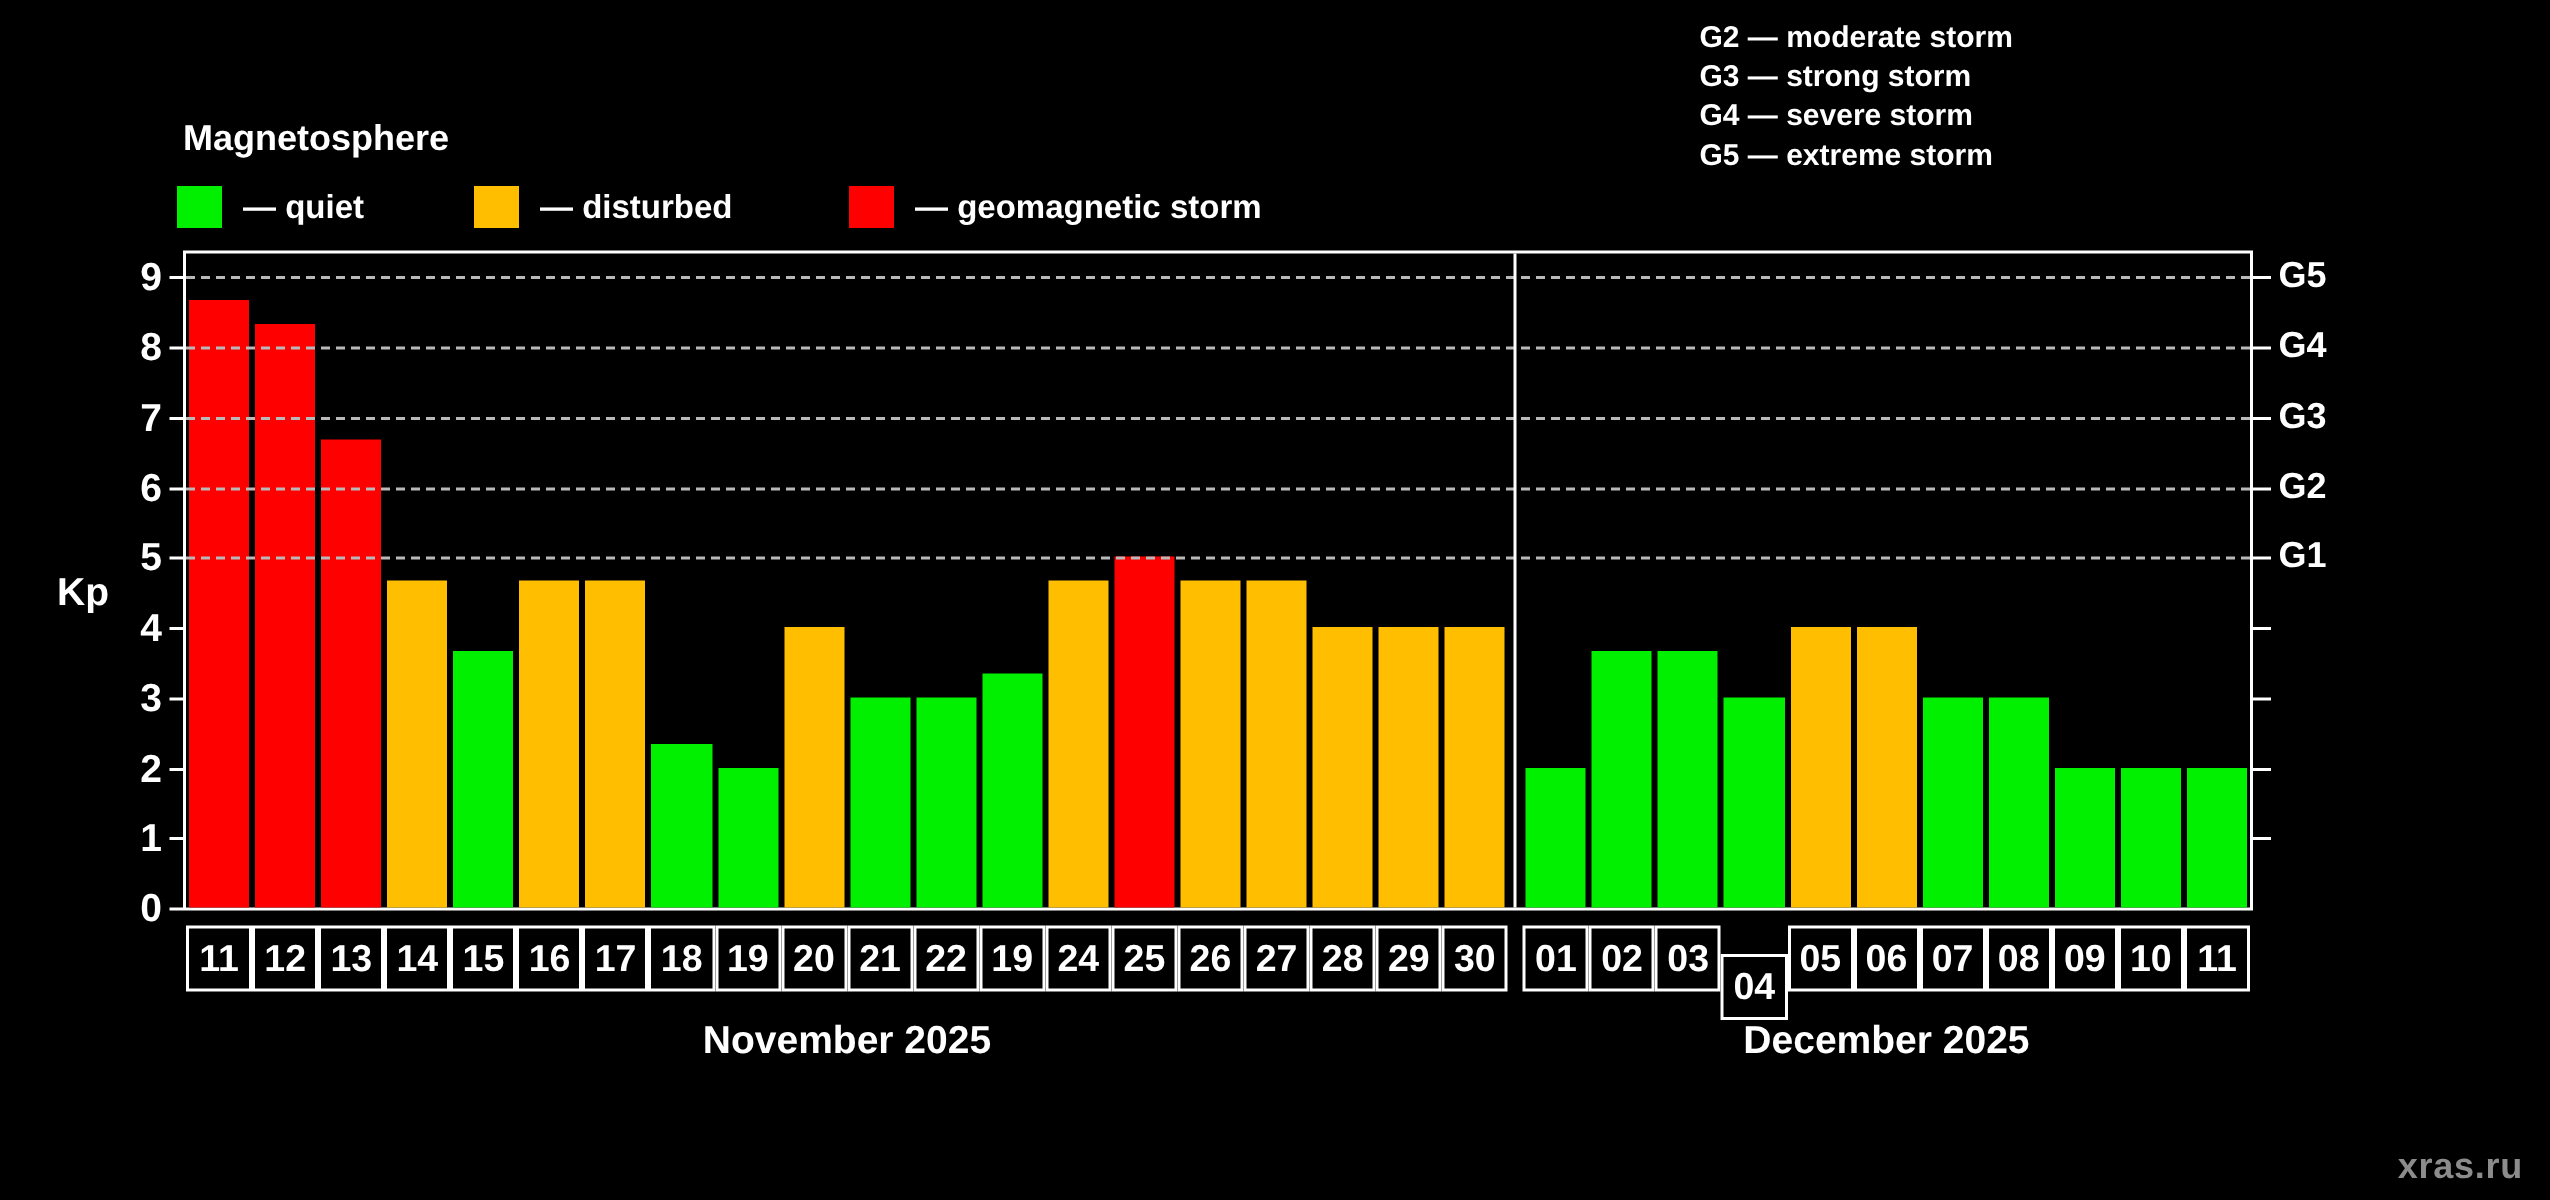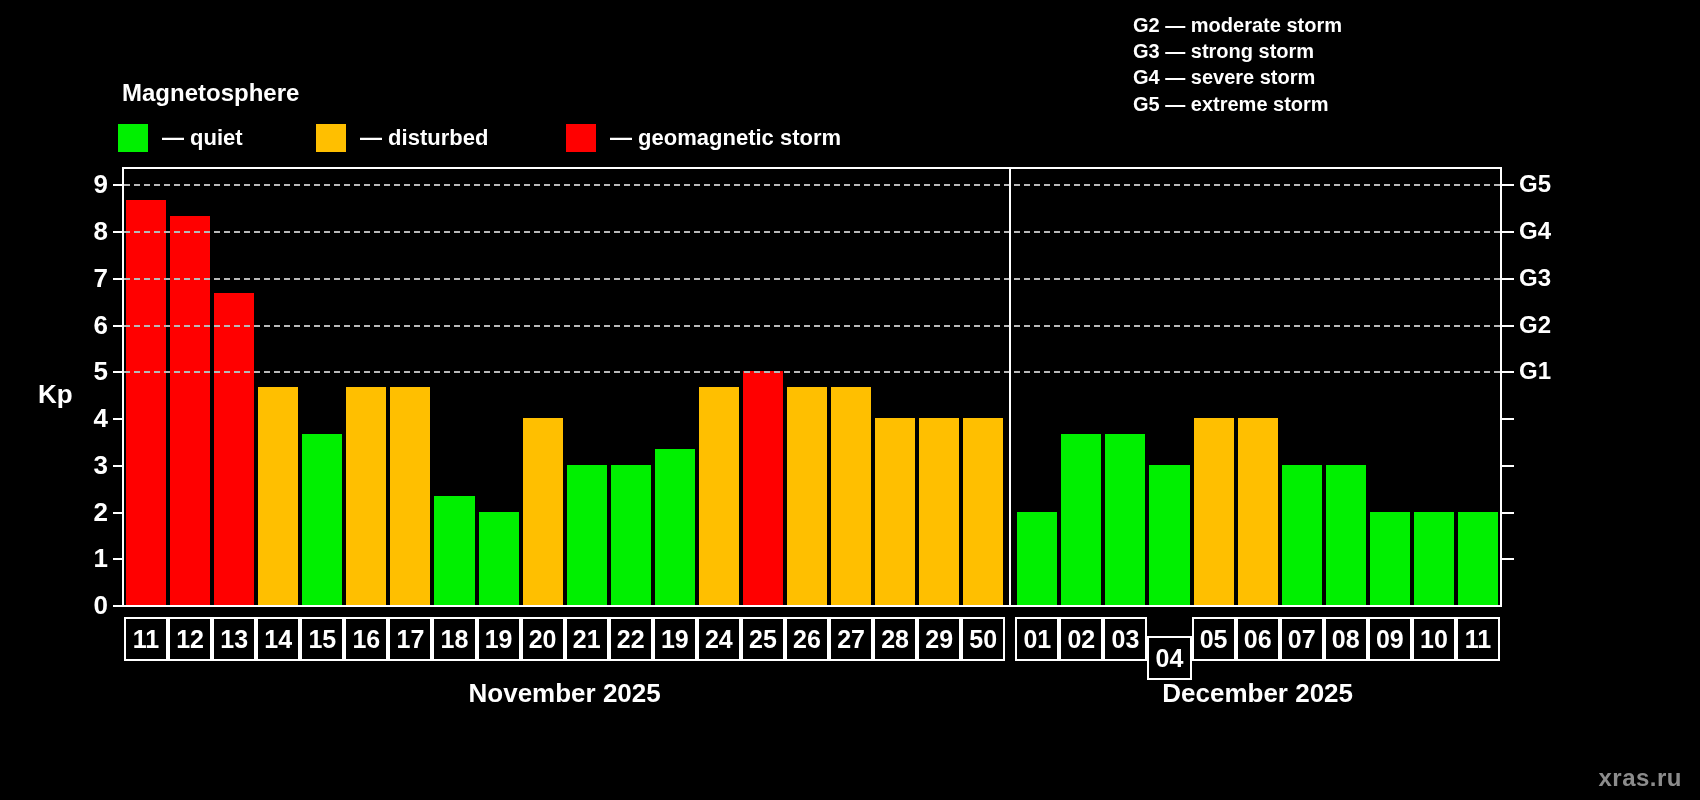--- a/index.html
+++ b/index.html
@@ -344,21 +344,21 @@
       <div class="daybox" style="left: 398.581px; width: 44.0645px;">20</div>
       <div class="daybox" style="left: 442.645px; width: 44.0645px;">21</div>
       <div class="daybox" style="left: 486.71px; width: 44.0645px;">22</div>
       <div class="daybox" style="left: 530.774px; width: 44.0645px;">19</div>
       <div class="daybox" style="left: 574.839px; width: 44.0645px;">24</div>
       <div class="daybox" style="left: 618.903px; width: 44.0645px;">25</div>
       <div class="daybox" style="left: 662.968px; width: 44.0645px;">26</div>
       <div class="daybox" style="left: 707.032px; width: 44.0645px;">27</div>
       <div class="daybox" style="left: 751.097px; width: 44.0645px;">28</div>
       <div class="daybox" style="left: 795.161px; width: 44.0645px;">29</div>
-      <div class="daybox" style="left: 839.226px; width: 44.0645px;">50</div>
+      <div class="daybox" style="left: 839.226px; width: 44.0645px;">30</div>
       <div class="daybox" style="left: 893.29px; width: 44.0645px;">01</div>
       <div class="daybox" style="left: 937.355px; width: 44.0645px;">02</div>
       <div class="daybox" style="left: 981.419px; width: 44.0645px;">03</div>
       <div class="daybox" style="left: 1025.48px; width: 44.0645px; margin-top: 19px;">04</div>
       <div class="daybox" style="left: 1069.55px; width: 44.0645px;">05</div>
       <div class="daybox" style="left: 1113.61px; width: 44.0645px;">06</div>
       <div class="daybox" style="left: 1157.68px; width: 44.0645px;">07</div>
       <div class="daybox" style="left: 1201.74px; width: 44.0645px;">08</div>
       <div class="daybox" style="left: 1245.81px; width: 44.0645px;">09</div>
       <div class="daybox" style="left: 1289.87px; width: 44.0645px;">10</div>

